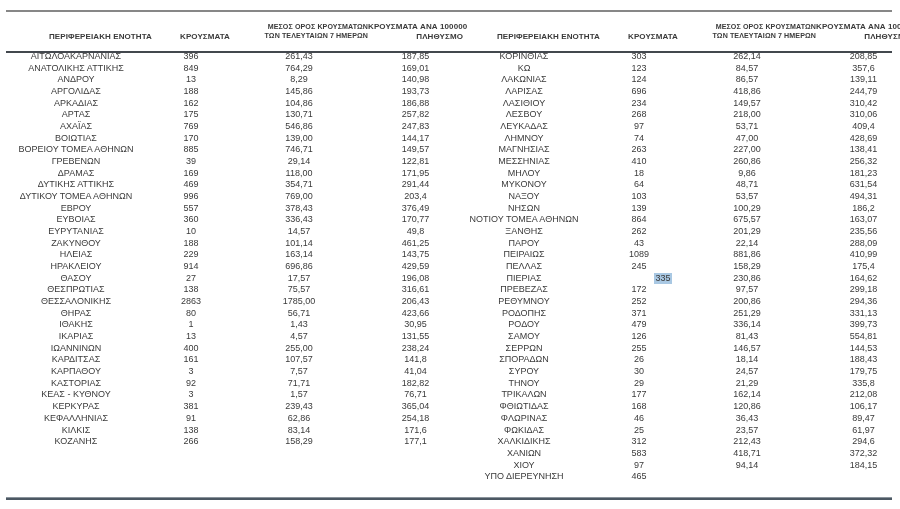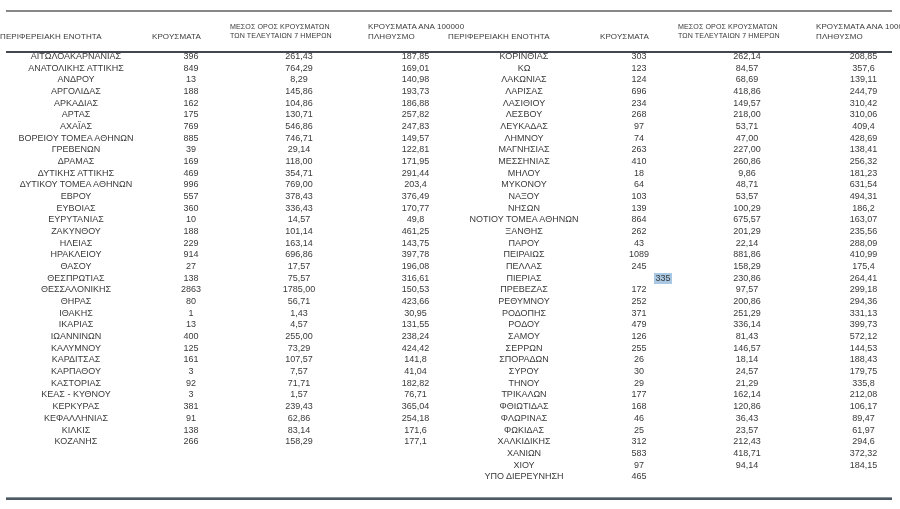--- a/index.html
+++ b/index.html
@@ -11,21 +11,21 @@
   .top-rule    { top:10px;  height:2px; background:#878787; }
   .header-rule { top:51px;  height:2px; background:#43484e; }
   .bottom-rule { top:497px; height:3px; background:#4c5863; border-top:1px solid #8b949c; box-sizing:border-box; }
 
   .tbl { position:absolute; top:22px; width:463px; }
   .tbl-left  { left:0; }
   .tbl-right { left:448px; }
 
   .thead, .tr { display:grid; grid-template-columns:152px 78px 138px 95px; }
   .thead { align-items:end; height:29px; }
-  .th { text-align:left; font-size:8px; line-height:9.5px; letter-spacing:0.1px; white-space:nowrap; padding-bottom:16px; }
+  .th { text-align:right; font-size:8px; line-height:9.5px; letter-spacing:0.1px; white-space:nowrap; padding-bottom:16px;font-weight:bold; }
   .th.c3 { font-size:7.1px; line-height:9px; }
   .th .hl { display:block; }
 
   .tr { height:11.684px; }
   .td { text-align:center; font-size:9px; line-height:11.7px; white-space:nowrap; overflow:visible; }
   .td span { display:inline-block; }
   .td span.selected { padding:0 1.5px;margin-left:48px; }
 </style>
 </head>
 <body>
@@ -83,20 +83,26 @@
           <div class="td c3"><span>130,71</span></div>
           <div class="td c4"><span>257,82</span></div>
         </div>
         <div class="tr">
           <div class="td c1"><span>ΑΧΑΪΑΣ</span></div>
           <div class="td c2"><span>769</span></div>
           <div class="td c3"><span>546,86</span></div>
           <div class="td c4"><span>247,83</span></div>
         </div>
         <div class="tr">
+          <div class="td c1"><span>ΒΟΙΩΤΙΑΣ</span></div>
+          <div class="td c2"><span>170</span></div>
+          <div class="td c3"><span>139,00</span></div>
+          <div class="td c4"><span>144,17</span></div>
+        </div>
+        <div class="tr">
           <div class="td c1"><span>ΒΟΡΕΙΟΥ ΤΟΜΕΑ ΑΘΗΝΩΝ</span></div>
           <div class="td c2"><span>885</span></div>
           <div class="td c3"><span>746,71</span></div>
           <div class="td c4"><span>149,57</span></div>
         </div>
         <div class="tr">
           <div class="td c1"><span>ΓΡΕΒΕΝΩΝ</span></div>
           <div class="td c2"><span>39</span></div>
           <div class="td c3"><span>29,14</span></div>
           <div class="td c4"><span>122,81</span></div>
@@ -146,39 +152,39 @@
         <div class="tr">
           <div class="td c1"><span>ΗΛΕΙΑΣ</span></div>
           <div class="td c2"><span>229</span></div>
           <div class="td c3"><span>163,14</span></div>
           <div class="td c4"><span>143,75</span></div>
         </div>
         <div class="tr">
           <div class="td c1"><span>ΗΡΑΚΛΕΙΟΥ</span></div>
           <div class="td c2"><span>914</span></div>
           <div class="td c3"><span>696,86</span></div>
-          <div class="td c4"><span>397,78</span></div>
+          <div class="td c4"><span>429,59</span></div>
         </div>
         <div class="tr">
           <div class="td c1"><span>ΘΑΣΟΥ</span></div>
           <div class="td c2"><span>27</span></div>
           <div class="td c3"><span>17,57</span></div>
           <div class="td c4"><span>196,08</span></div>
         </div>
         <div class="tr">
           <div class="td c1"><span>ΘΕΣΠΡΩΤΙΑΣ</span></div>
           <div class="td c2"><span>138</span></div>
           <div class="td c3"><span>75,57</span></div>
           <div class="td c4"><span>316,61</span></div>
         </div>
         <div class="tr">
           <div class="td c1"><span>ΘΕΣΣΑΛΟΝΙΚΗΣ</span></div>
           <div class="td c2"><span>2863</span></div>
           <div class="td c3"><span>1785,00</span></div>
-          <div class="td c4"><span>150,53</span></div>
+          <div class="td c4"><span>206,43</span></div>
         </div>
         <div class="tr">
           <div class="td c1"><span>ΘΗΡΑΣ</span></div>
           <div class="td c2"><span>80</span></div>
           <div class="td c3"><span>56,71</span></div>
           <div class="td c4"><span>423,66</span></div>
         </div>
         <div class="tr">
           <div class="td c1"><span>ΙΘΑΚΗΣ</span></div>
           <div class="td c2"><span>1</span></div>
@@ -189,26 +195,20 @@
           <div class="td c1"><span>ΙΚΑΡΙΑΣ</span></div>
           <div class="td c2"><span>13</span></div>
           <div class="td c3"><span>4,57</span></div>
           <div class="td c4"><span>131,55</span></div>
         </div>
         <div class="tr">
           <div class="td c1"><span>ΙΩΑΝΝΙΝΩΝ</span></div>
           <div class="td c2"><span>400</span></div>
           <div class="td c3"><span>255,00</span></div>
           <div class="td c4"><span>238,24</span></div>
-        </div>
-        <div class="tr">
-          <div class="td c1"><span>ΚΑΛΥΜΝΟΥ</span></div>
-          <div class="td c2"><span>125</span></div>
-          <div class="td c3"><span>73,29</span></div>
-          <div class="td c4"><span>424,42</span></div>
         </div>
         <div class="tr">
           <div class="td c1"><span>ΚΑΡΔΙΤΣΑΣ</span></div>
           <div class="td c2"><span>161</span></div>
           <div class="td c3"><span>107,57</span></div>
           <div class="td c4"><span>141,8</span></div>
         </div>
         <div class="tr">
           <div class="td c1"><span>ΚΑΡΠΑΘΟΥ</span></div>
           <div class="td c2"><span>3</span></div>
@@ -276,21 +276,21 @@
         </div>
         <div class="tr">
           <div class="td c1"><span>ΚΩ</span></div>
           <div class="td c2"><span>123</span></div>
           <div class="td c3"><span>84,57</span></div>
           <div class="td c4"><span>357,6</span></div>
         </div>
         <div class="tr">
           <div class="td c1"><span>ΛΑΚΩΝΙΑΣ</span></div>
           <div class="td c2"><span>124</span></div>
-          <div class="td c3"><span>68,69</span></div>
+          <div class="td c3"><span>86,57</span></div>
           <div class="td c4"><span>139,11</span></div>
         </div>
         <div class="tr">
           <div class="td c1"><span>ΛΑΡΙΣΑΣ</span></div>
           <div class="td c2"><span>696</span></div>
           <div class="td c3"><span>418,86</span></div>
           <div class="td c4"><span>244,79</span></div>
         </div>
         <div class="tr">
           <div class="td c1"><span>ΛΑΣΙΘΙΟΥ</span></div>
@@ -379,21 +379,21 @@
         <div class="tr">
           <div class="td c1"><span>ΠΕΛΛΑΣ</span></div>
           <div class="td c2"><span>245</span></div>
           <div class="td c3"><span>158,29</span></div>
           <div class="td c4"><span>175,4</span></div>
         </div>
         <div class="tr">
           <div class="td c1"><span>ΠΙΕΡΙΑΣ</span></div>
           <div class="td c2"><span class="selected" style="background: rgb(169, 200, 227);">335</span></div>
           <div class="td c3"><span>230,86</span></div>
-          <div class="td c4"><span>264,41</span></div>
+          <div class="td c4"><span>164,62</span></div>
         </div>
         <div class="tr">
           <div class="td c1"><span>ΠΡΕΒΕΖΑΣ</span></div>
           <div class="td c2"><span>172</span></div>
           <div class="td c3"><span>97,57</span></div>
           <div class="td c4"><span>299,18</span></div>
         </div>
         <div class="tr">
           <div class="td c1"><span>ΡΕΘΥΜΝΟΥ</span></div>
           <div class="td c2"><span>252</span></div>
@@ -409,21 +409,21 @@
         <div class="tr">
           <div class="td c1"><span>ΡΟΔΟΥ</span></div>
           <div class="td c2"><span>479</span></div>
           <div class="td c3"><span>336,14</span></div>
           <div class="td c4"><span>399,73</span></div>
         </div>
         <div class="tr">
           <div class="td c1"><span>ΣΑΜΟΥ</span></div>
           <div class="td c2"><span>126</span></div>
           <div class="td c3"><span>81,43</span></div>
-          <div class="td c4"><span>572,12</span></div>
+          <div class="td c4"><span>554,81</span></div>
         </div>
         <div class="tr">
           <div class="td c1"><span>ΣΕΡΡΩΝ</span></div>
           <div class="td c2"><span>255</span></div>
           <div class="td c3"><span>146,57</span></div>
           <div class="td c4"><span>144,53</span></div>
         </div>
         <div class="tr">
           <div class="td c1"><span>ΣΠΟΡΑΔΩΝ</span></div>
           <div class="td c2"><span>26</span></div>

